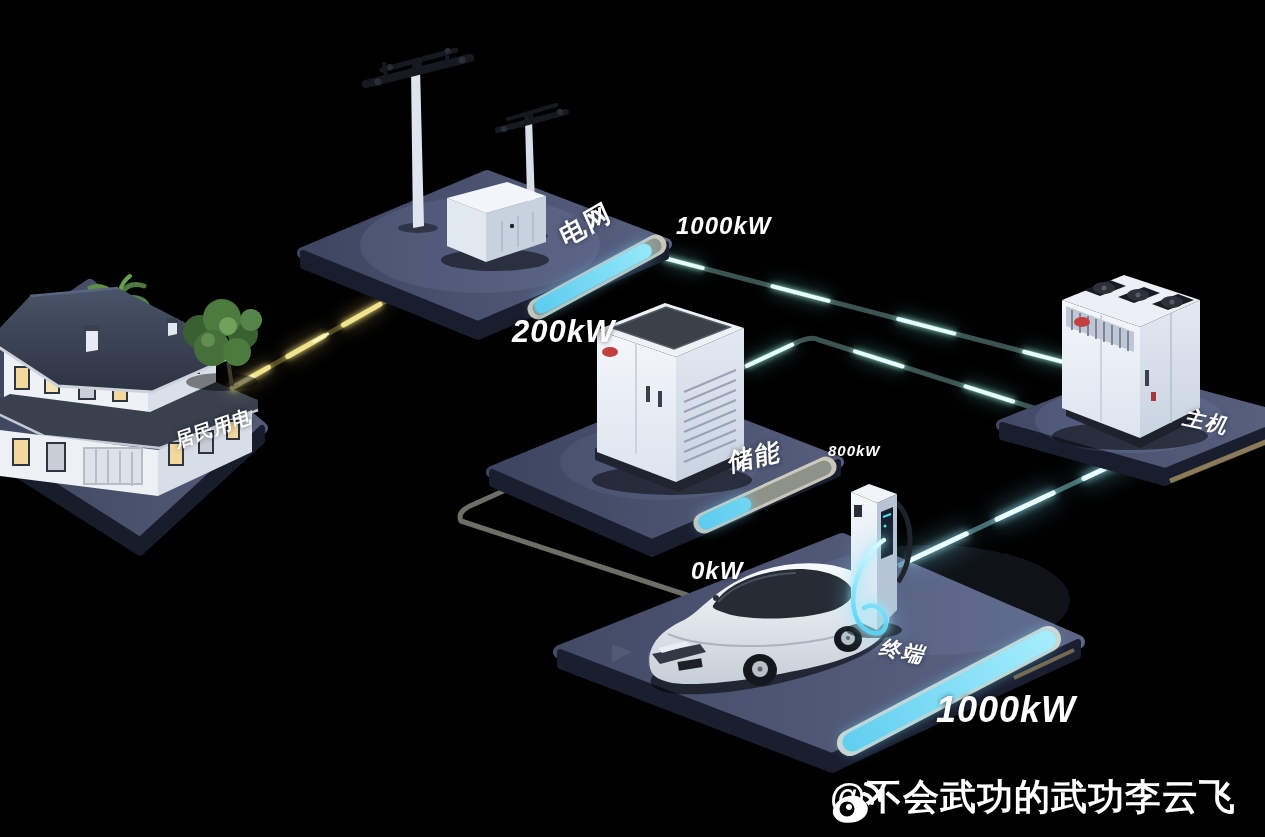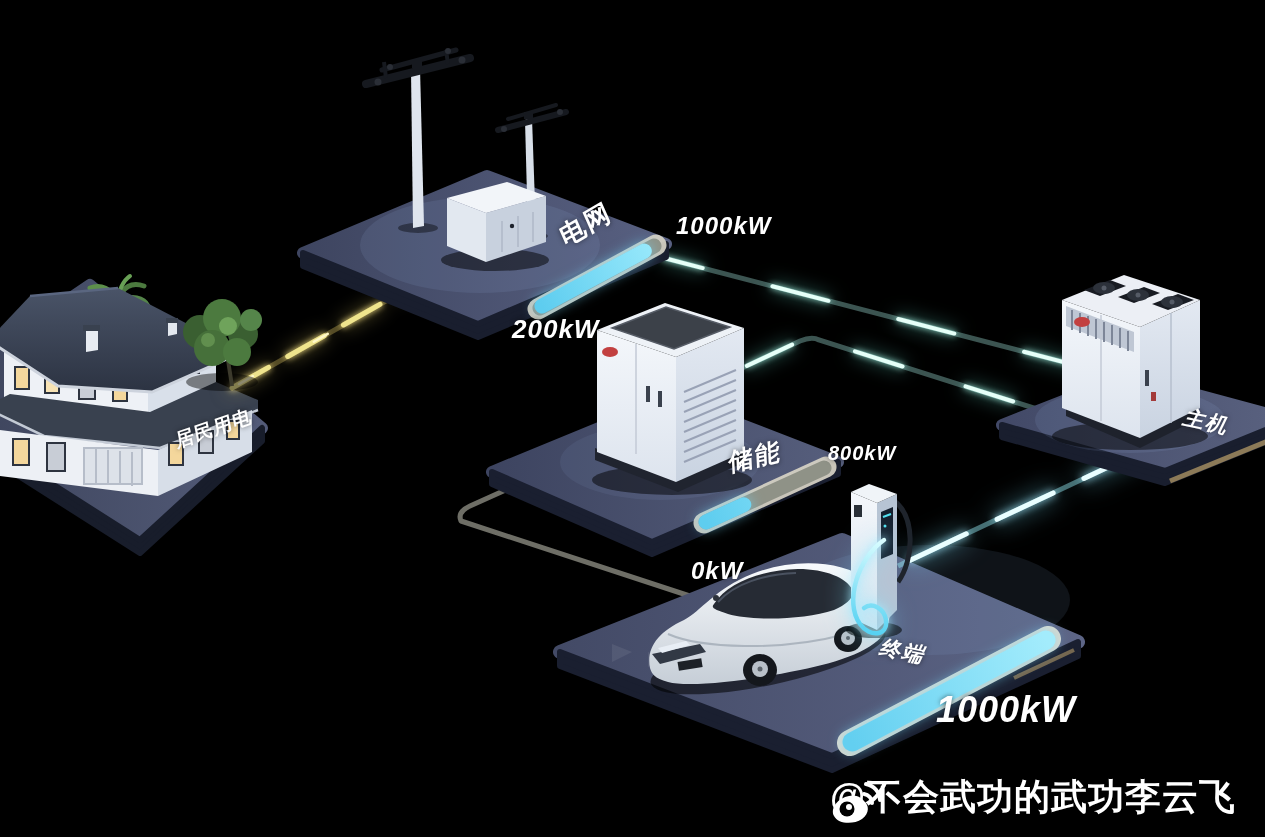--- a/index.html
+++ b/index.html
@@ -326,26 +326,26 @@
     <line class="glow-bar" x1="706" y1="522" x2="743.76" y2="504.72" stroke="url(#gCyanStore)" stroke-width="15" stroke-linecap="round"></line>
   </g>
   <g>
     <line x1="850" y1="743" x2="1048" y2="639" stroke="#e3e0d4" stroke-width="26" stroke-linecap="round" opacity=".95"></line>
     <line class="glow-bar" x1="852" y1="742" x2="1046" y2="640" stroke="url(#gCyanTerm)" stroke-width="19" stroke-linecap="round"></line>
   </g>
 </svg>
 
 <div class="lbl lbl-cn" style="left:556px;top:226px;font-size:26px;transform:rotate(-30deg) skewX(-6deg);">电网</div>
 <div class="lbl lbl-kw" style="left:676px;top:214px;font-size:24px;">1000kW</div>
-<div class="lbl lbl-kw" style="left:512px;top:316px;font-size:26px;">200kW</div>
+<div class="lbl lbl-kw" style="left:512px;top:316px;font-size:31px;">200kW</div>
 
 <div class="lbl lbl-cn" style="left:174px;top:432px;font-size:19px;letter-spacing:1px;transform:rotate(-19deg) skewX(-8deg);">居民用电</div>
 
 <div class="lbl lbl-cn" style="left:728px;top:450px;font-size:25px;transform:rotate(-13deg) skewX(-10deg);">储能</div>
-<div class="lbl lbl-kw" style="left:828px;top:443px;font-size:20px;">800kW</div>
+<div class="lbl lbl-kw" style="left:828px;top:443px;font-size:15px;">800kW</div>
 <div class="lbl lbl-kw" style="left:691px;top:559px;font-size:24px;">0kW</div>
 
 <div class="lbl lbl-cn" style="left:1190px;top:407px;font-size:21px;transform:rotate(12deg) skewX(-14deg);">主机</div>
 
 <div class="lbl lbl-cn" style="left:886px;top:637px;font-size:21px;transform:rotate(11deg) skewX(-14deg);">终端</div>
 <div class="lbl lbl-kw" style="left:936px;top:692px;font-size:36px;">1000kW</div>
 
 <div class="watermark">
   <svg width="52" height="48" viewBox="0 0 52 48">
     <path d="M34,22 C39,26 40,34 32,40 C23,46 8,45 4,37 C0,29 8,19 19,17 C27,16 31,18 34,22 Z" fill="#ffffff"></path>

